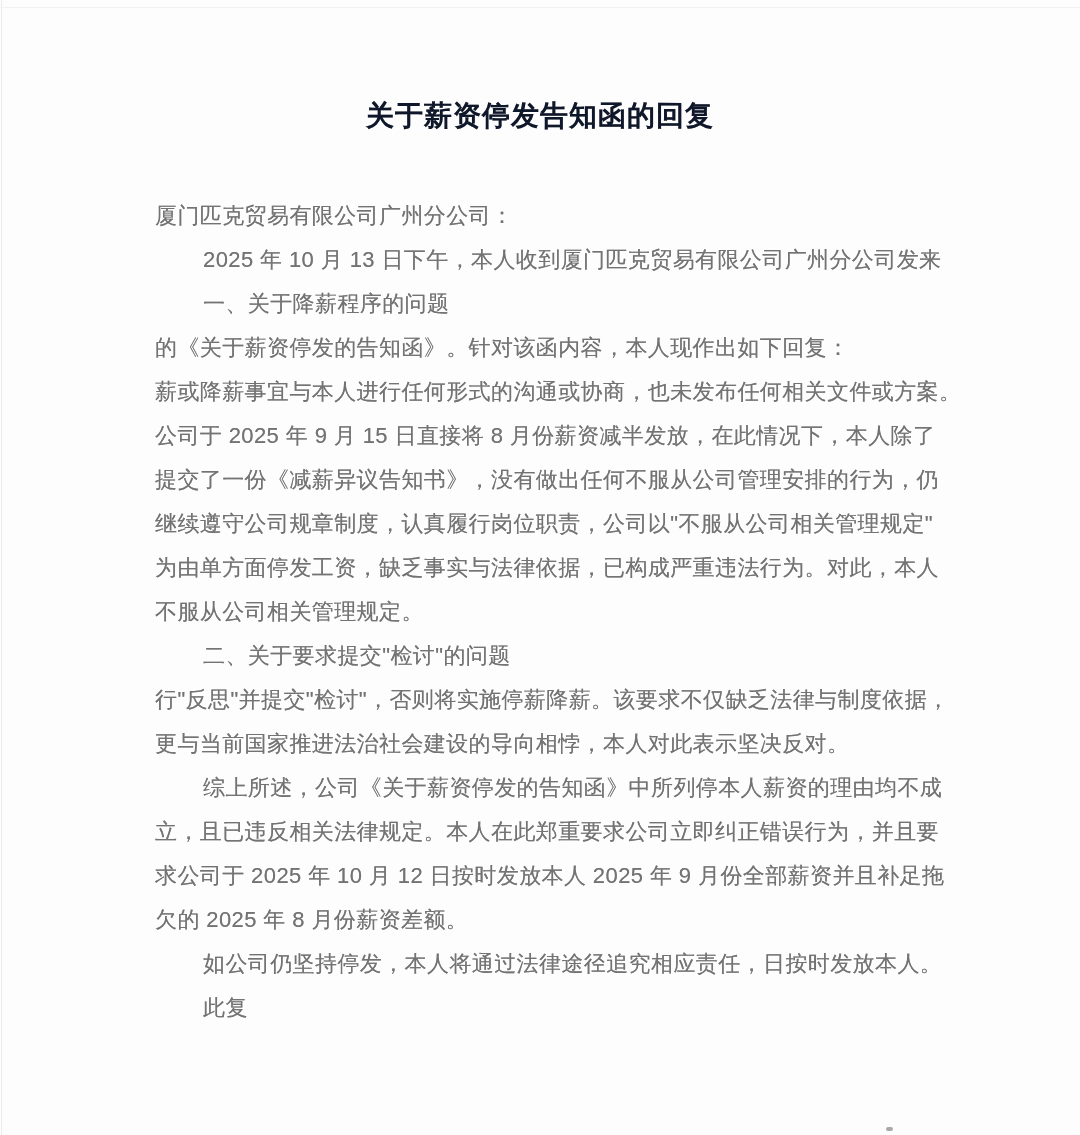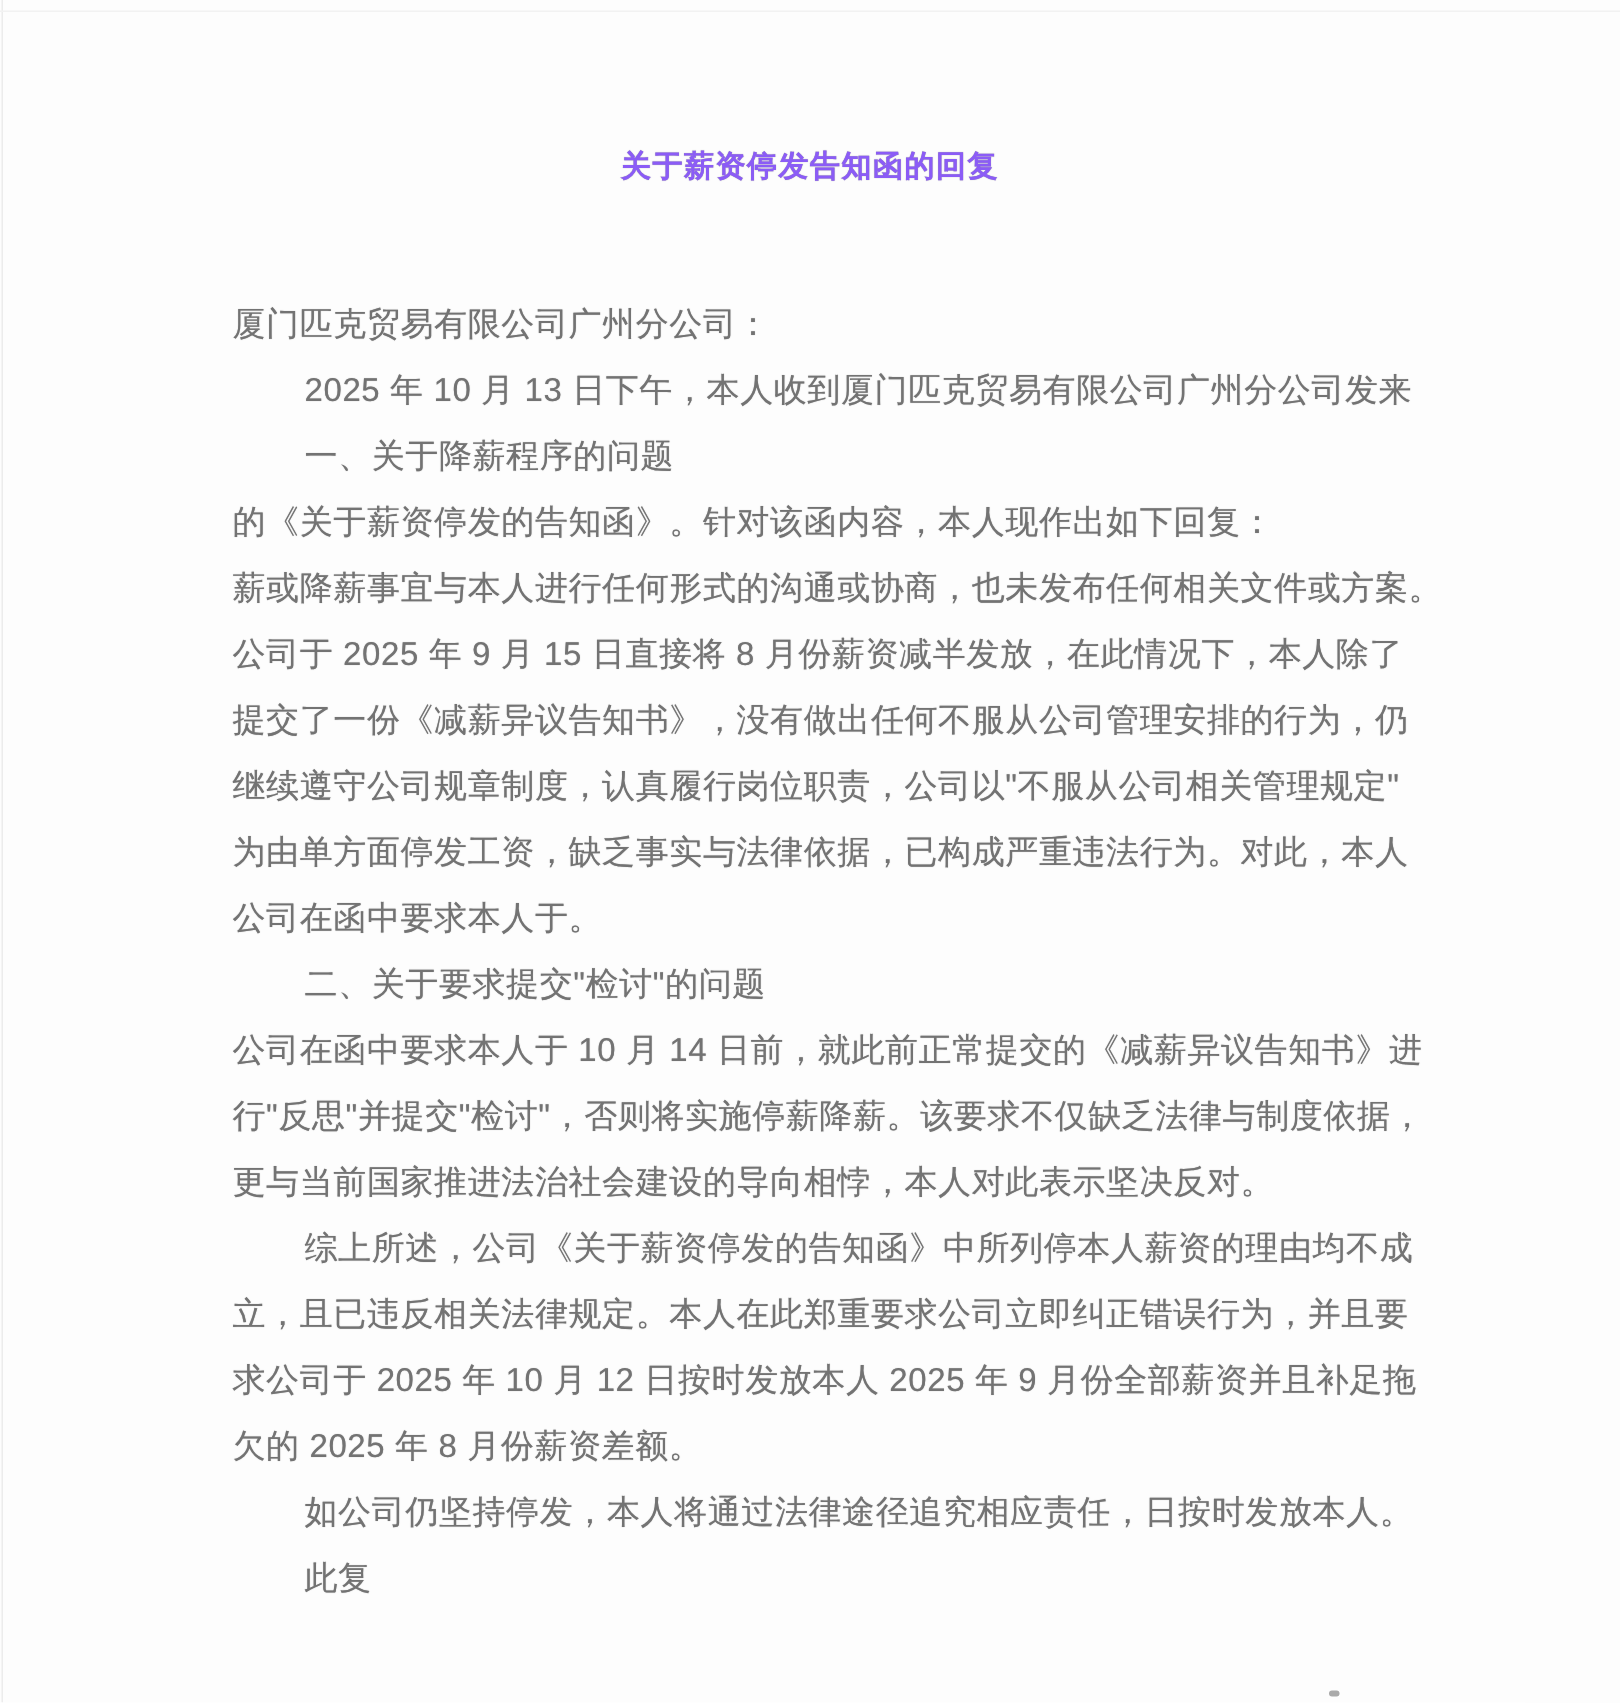--- a/index.html
+++ b/index.html
@@ -40,24 +40,24 @@
     top: 7px;
     height: 1px;
     background: #f2f2f2;
   }
   .title {
     position: absolute;
     top: 97px;
     left: 0;
     width: 100%;
     text-align: center;
-    font-size: 20px;
+    font-size: 28px;
     font-weight: bold;
     letter-spacing: 1px;
-    color: #8b5cf6;
+    color: #0f172a;
     text-shadow: 0 0 0.6px rgba(55,55,55,0.55);
   }
   .doc-body {
     position: absolute;
     left: 155px;
     top: 194px;
     width: 800px;
   }
   .line {
     height: 44px;
@@ -92,23 +92,22 @@
   <div class="doc-body">
     <div class="line">厦门匹克贸易有限公司广州分公司：</div>
     <div class="line indent">2025 年 10 月 13 日下午，本人收到厦门匹克贸易有限公司广州分公司发来</div>
     <div class="line indent">一、关于降薪程序的问题</div>
     <div class="line">的《关于薪资停发的告知函》。针对该函内容，本人现作出如下回复：</div>
     <div class="line">薪或降薪事宜与本人进行任何形式的沟通或协商，也未发布任何相关文件或方案。</div>
     <div class="line">公司于 2025 年 9 月 15 日直接将 8 月份薪资减半发放，在此情况下，本人除了</div>
     <div class="line">提交了一份《减薪异议告知书》，没有做出任何不服从公司管理安排的行为，仍</div>
     <div class="line">继续遵守公司规章制度，认真履行岗位职责，公司以"不服从公司相关管理规定"</div>
     <div class="line">为由单方面停发工资，缺乏事实与法律依据，已构成严重违法行为。对此，本人</div>
-    <div class="line">公司在函中要求本人于。</div>
+    <div class="line">不服从公司相关管理规定。</div>
     <div class="line indent">二、关于要求提交"检讨"的问题</div>
-    <div class="line">公司在函中要求本人于 10 月 14 日前，就此前正常提交的《减薪异议告知书》进</div>
     <div class="line">行"反思"并提交"检讨"，否则将实施停薪降薪。该要求不仅缺乏法律与制度依据，</div>
     <div class="line">更与当前国家推进法治社会建设的导向相悖，本人对此表示坚决反对。</div>
     <div class="line indent">综上所述，公司《关于薪资停发的告知函》中所列停本人薪资的理由均不成</div>
     <div class="line">立，且已违反相关法律规定。本人在此郑重要求公司立即纠正错误行为，并且要</div>
     <div class="line">求公司于 2025 年 10 月 12 日按时发放本人 2025 年 9 月份全部薪资并且补足拖</div>
     <div class="line">欠的 2025 年 8 月份薪资差额。</div>
     <div class="line indent">如公司仍坚持停发，本人将通过法律途径追究相应责任，日按时发放本人。</div>
     <div class="line indent">此复</div>
   </div>
 

